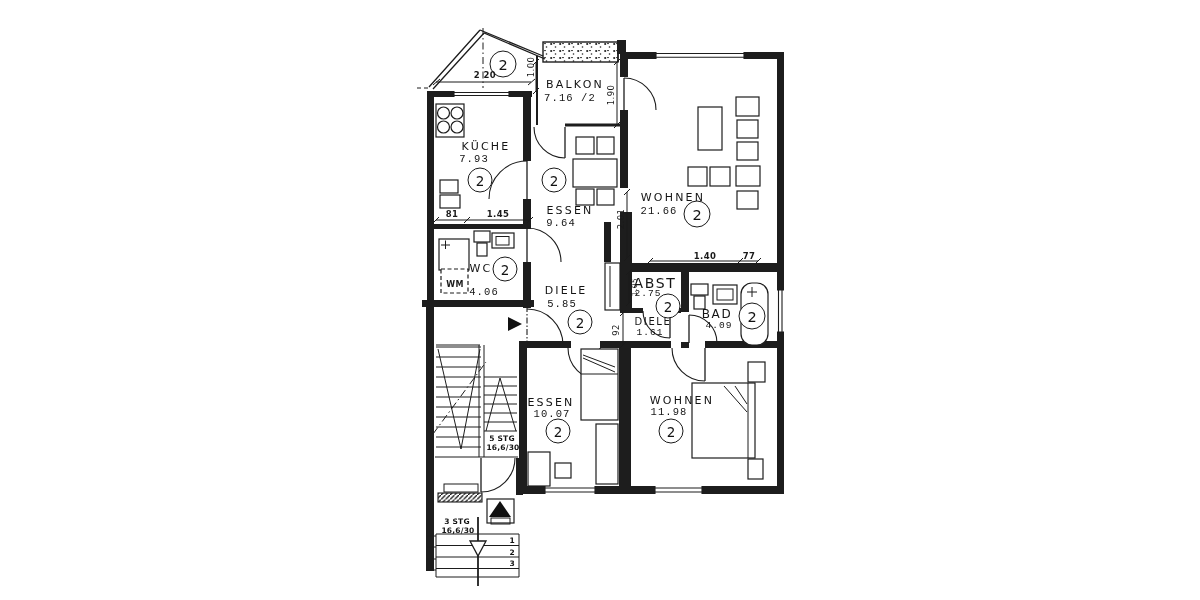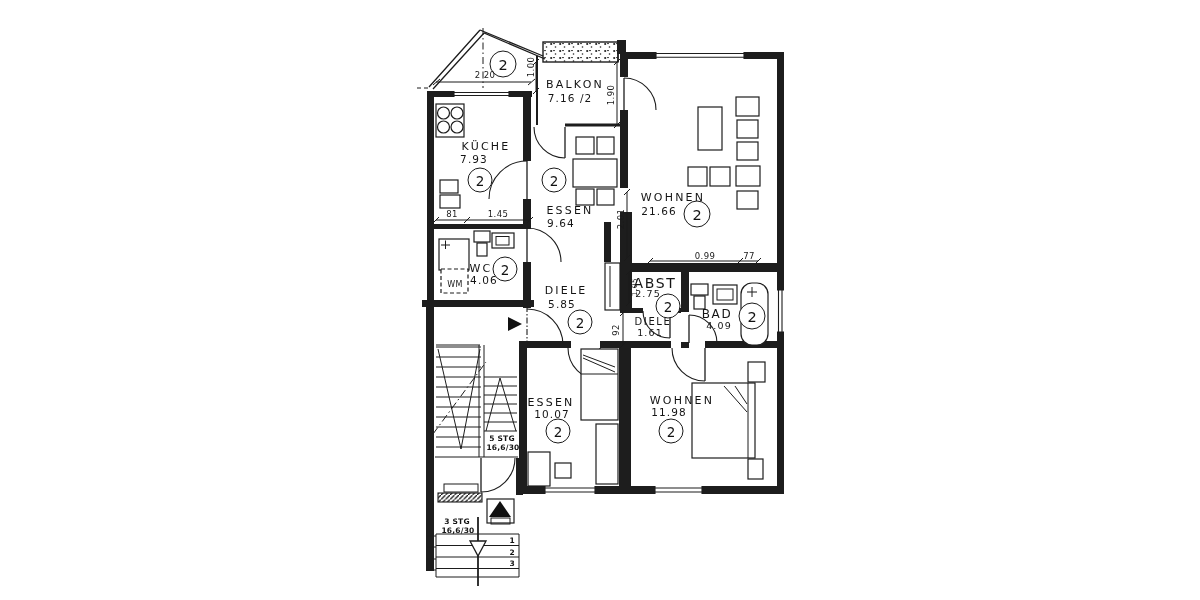--- a/index.html
+++ b/index.html
@@ -2,23 +2,23 @@
 <html><head>
 <meta charset="utf-8">
 <style>
   html,body{margin:0;padding:0;background:#ffffff;}
   .stage{position:relative;width:1200px;height:600px;background:#ffffff;overflow:hidden;
          font-family:"DejaVu Sans",sans-serif;color:#161616;}
   .stage svg{position:absolute;left:0;top:0;}
   .lbl{position:absolute;transform:translate(-50%,-50%);font-size:11px;letter-spacing:2.2px;
        white-space:nowrap;color:#141414;}
   .area{position:absolute;transform:translate(-50%,-50%);font-size:10.5px;letter-spacing:1.1px;
-       white-space:nowrap;color:#141414;}
+       white-space:nowrap;color:#141414;font-family:Liberation Mono, monospace;}
   .dim{position:absolute;transform:translate(-50%,-50%);font-size:8.5px;letter-spacing:.4px;
-       white-space:nowrap;color:#1a1a1a;}
+       white-space:nowrap;color:#1a1a1a;font-weight:bold;}
   .dimv{position:absolute;transform:translate(-50%,-50%) rotate(-90deg);font-size:8.5px;
        letter-spacing:.4px;white-space:nowrap;color:#1a1a1a;}
   .tiny{position:absolute;transform:translate(-50%,-50%);font-size:7.5px;letter-spacing:.2px;
        font-weight:700;white-space:nowrap;color:#141414;}
   .stepnum{position:absolute;transform:translate(-50%,-50%);font-size:7.5px;font-weight:700;color:#141414;}
   .circle{position:absolute;width:25px;height:25px;border:1.8px solid #1b1b1b;border-radius:50%;
        background:#fff;display:flex;align-items:center;justify-content:center;font-size:14.5px;
        transform:translate(-50%,-50%);color:#111;}
   .circle.sm{width:23px;height:23px;font-size:13.5px;}
 </style>
@@ -238,21 +238,21 @@
   <span class="lbl" style="left:486px;top:146px">KÜCHE</span>
   <span class="area" style="left:474px;top:159px">7.93</span>
 
   <span class="lbl" style="left:570px;top:210px">ESSEN</span>
   <span class="area" style="left:561px;top:223px">9.64</span>
 
   <span class="lbl" style="left:673px;top:197px">WOHNEN</span>
   <span class="area" style="left:659px;top:211px">21.66</span>
 
   <span class="lbl" style="left:481px;top:268px">WC</span>
-  <span class="area" style="left:484px;top:280px">4.06</span>
+  <span class="area" style="left:484px;top:292px">4.06</span>
 
   <span class="lbl" style="left:566px;top:290px">DIELE</span>
   <span class="area" style="left:562px;top:304px">5.85</span>
 
   <span class="lbl" style="left:655px;top:283px;font-size:14px;letter-spacing:1.6px">ABST</span>
   <span class="area" style="left:648px;top:293px;font-size:9.5px">2.75</span>
 
   <span class="lbl" style="left:653px;top:321px;font-size:10px;letter-spacing:1.6px">DIELE</span>
   <span class="area" style="left:650px;top:332px;font-size:9.5px">1.61</span>
 
@@ -277,21 +277,21 @@
   <div class="circle sm" style="left:671px;top:431px">2</div>
 
   <span class="dim" style="left:485px;top:75px">2 20</span>
   <span class="dimv" style="left:531px;top:67px">1.00</span>
   <span class="dimv" style="left:611px;top:95px">1.90</span>
   <span class="dim" style="left:452px;top:214px">81</span>
   <span class="dim" style="left:498px;top:214px">1.45</span>
   <span class="dimv" style="left:621px;top:219px">2.01</span>
   <span class="dimv" style="left:634px;top:287px;font-size:7.5px">1.05</span>
   <span class="dimv" style="left:616px;top:330px">92</span>
-  <span class="dim" style="left:705px;top:256px">0.99</span>
+  <span class="dim" style="left:705px;top:256px">1.40</span>
   <span class="dim" style="left:749px;top:256px">77</span>
 
   <span class="tiny" style="left:502px;top:438px">5 STG</span>
   <span class="tiny" style="left:503px;top:447px">16,6/30</span>
   <span class="tiny" style="left:457px;top:521px">3 STG</span>
   <span class="tiny" style="left:458px;top:530px">16,6/30</span>
   <span class="stepnum" style="left:512px;top:540px">1</span>
   <span class="stepnum" style="left:512px;top:551.5px">2</span>
   <span class="stepnum" style="left:512px;top:563px">3</span>
 

